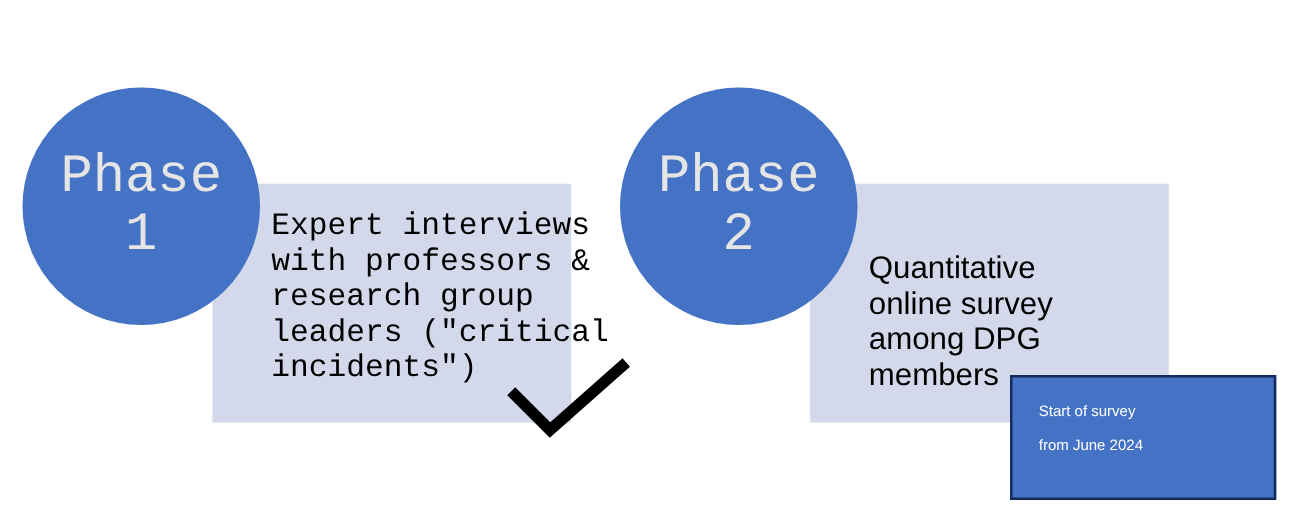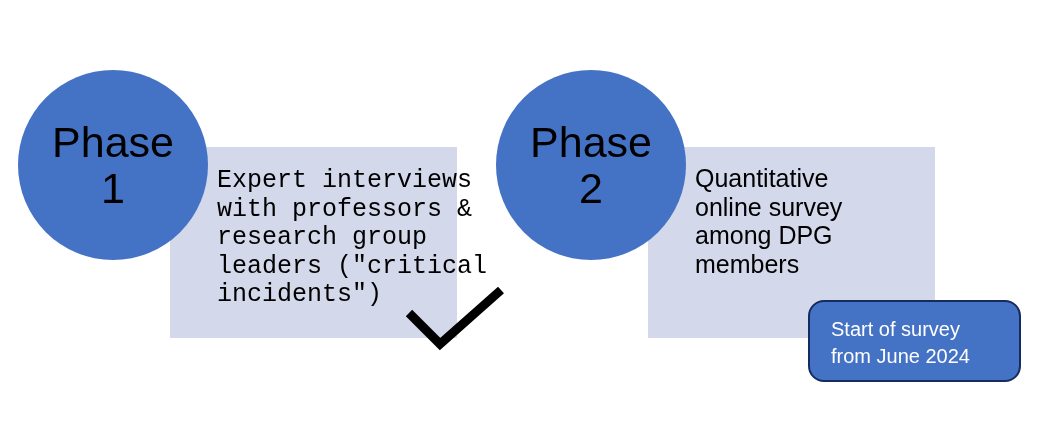--- a/index.html
+++ b/index.html
@@ -1,44 +1,44 @@
 <!DOCTYPE html>
 <html><head>
 <meta charset="utf-8">
 <style>
   html, body { margin:0; padding:0; }
   body { width:1051px; height:423px; background:#ffffff; position:relative; overflow:hidden;
          font-family:"Liberation Sans", sans-serif; }
   .box { position:absolute; background:#d3d8ea; }
   .box-text { position:absolute; color:#000; font-size:25px; line-height:28.5px; white-space:pre-line; }
   .circle { position:absolute; width:190px; height:190px; border-radius:50%; background:#4472c4;
-            color:#000000; display:flex; flex-direction:column; align-items:center; justify-content:center;
-            font-size:43px; line-height:46px; text-align:left; }
+            color:#e5e5e5; display:flex; flex-direction:column; align-items:center; justify-content:center;
+            font-size:43px; line-height:46px; text-align:left;font-family:Liberation Mono, monospace; }
   .circle span { display:block; }
-  .callout { position:absolute; left:808px; top:300px; width:213px; height:82px; background:#4472c4;
-             border:2.5px solid #172c5e; border-radius:16px; box-sizing:border-box;
-             color:#fff; font-size:20px; line-height:27px; padding:14px 0 0 21px; white-space:pre-line; }
+  .callout { position:absolute; left:808px; top:300px; width:213px; height:100px; background:#4472c4;
+             border:2.5px solid #172c5e; border-radius:0; box-sizing:border-box;
+             color:#fff; font-size:12px; line-height:27px; padding:14px 0 0 21px; white-space:pre-line; }
   svg.check { position:absolute; left:0; top:0; }
 </style>
 </head>
 <body>
 
 <div class="box" style="left:170px; top:147px; width:287px; height:191px;"></div>
 <div class="box-text" style="left:217px; top:167px;font-family:Liberation Mono, monospace;">Expert interviews
 with professors &amp;
 research group
 leaders ("critical
 incidents")</div>
 <div class="circle" style="left:18px; top:70px;">
   <span>Phase</span>
   <span>1</span>
 </div>
 
 <div class="box" style="left:648px; top:147px; width:287px; height:191px;"></div>
-<div class="box-text" style="left:695px; top:164px;">Quantitative
+<div class="box-text" style="left:695px; top:200px;">Quantitative
 online survey
 among DPG
 members</div>
 <div class="circle" style="left:496px; top:70px;">
   <span>Phase</span>
   <span>2</span>
 </div>
 
 <svg class="check" width="1051" height="423">
   <polyline points="409,313 440,344 501,290" fill="none" stroke="#000" stroke-width="9" stroke-linecap="butt" stroke-linejoin="miter"></polyline>

